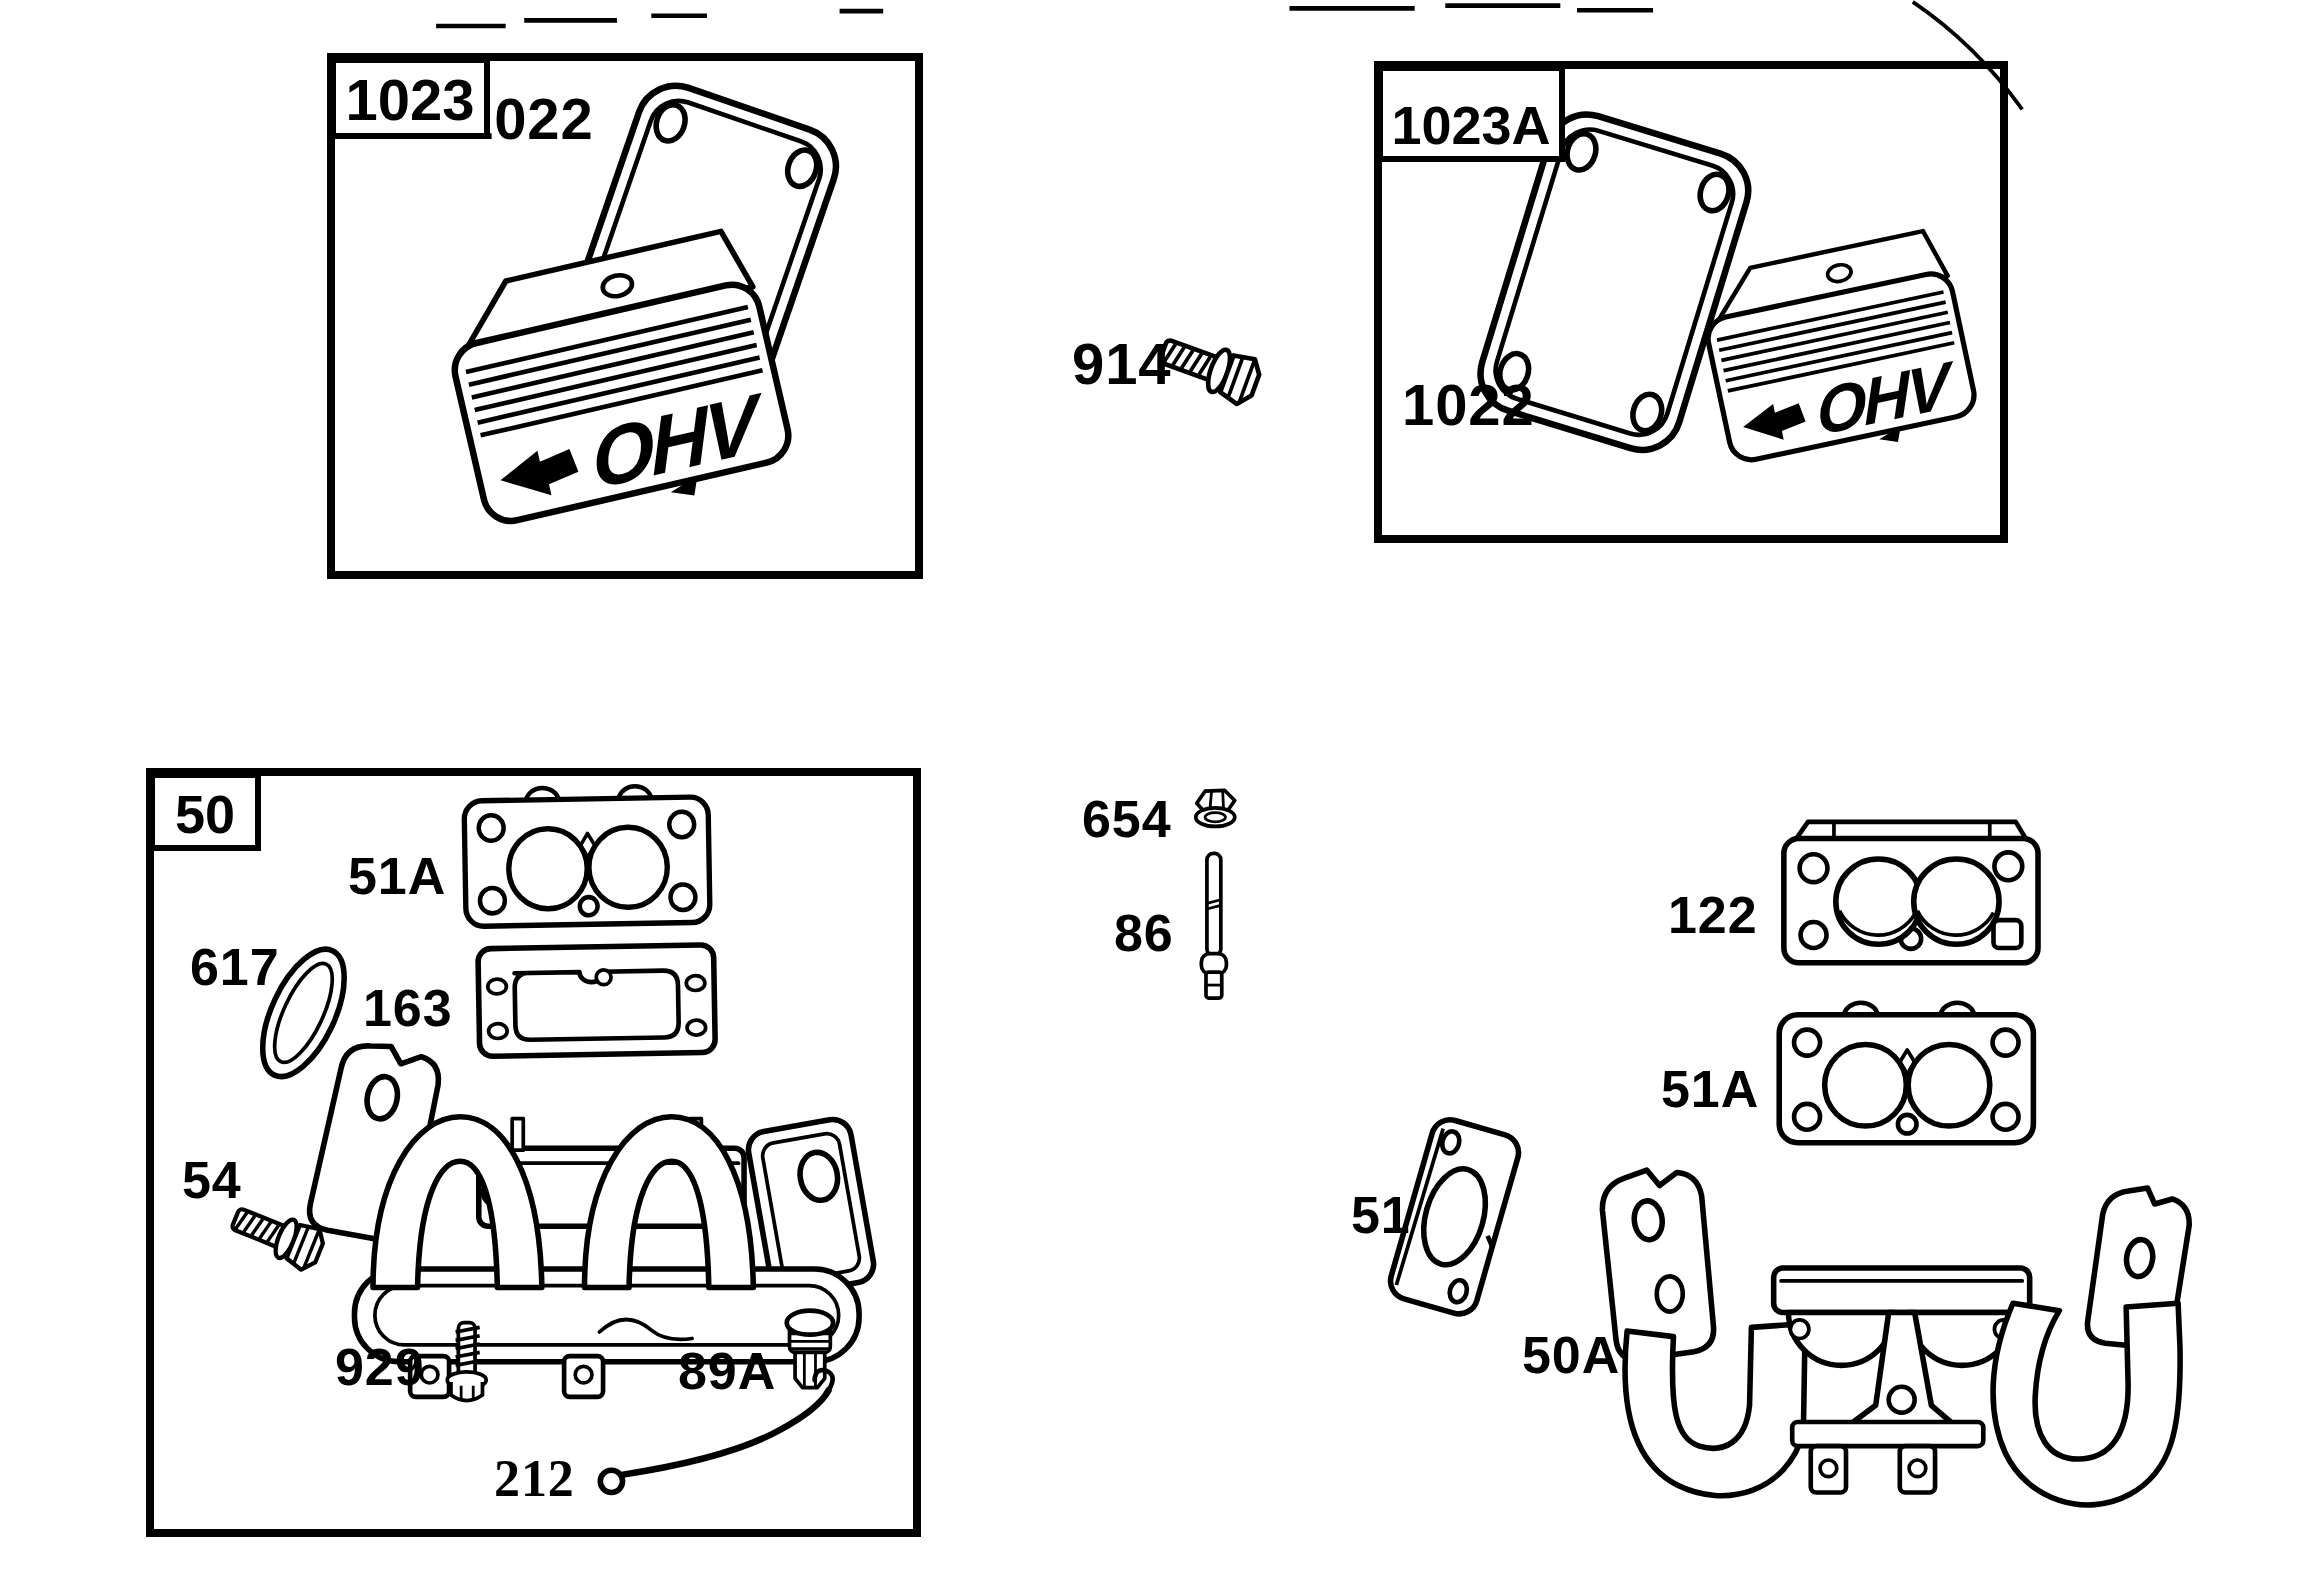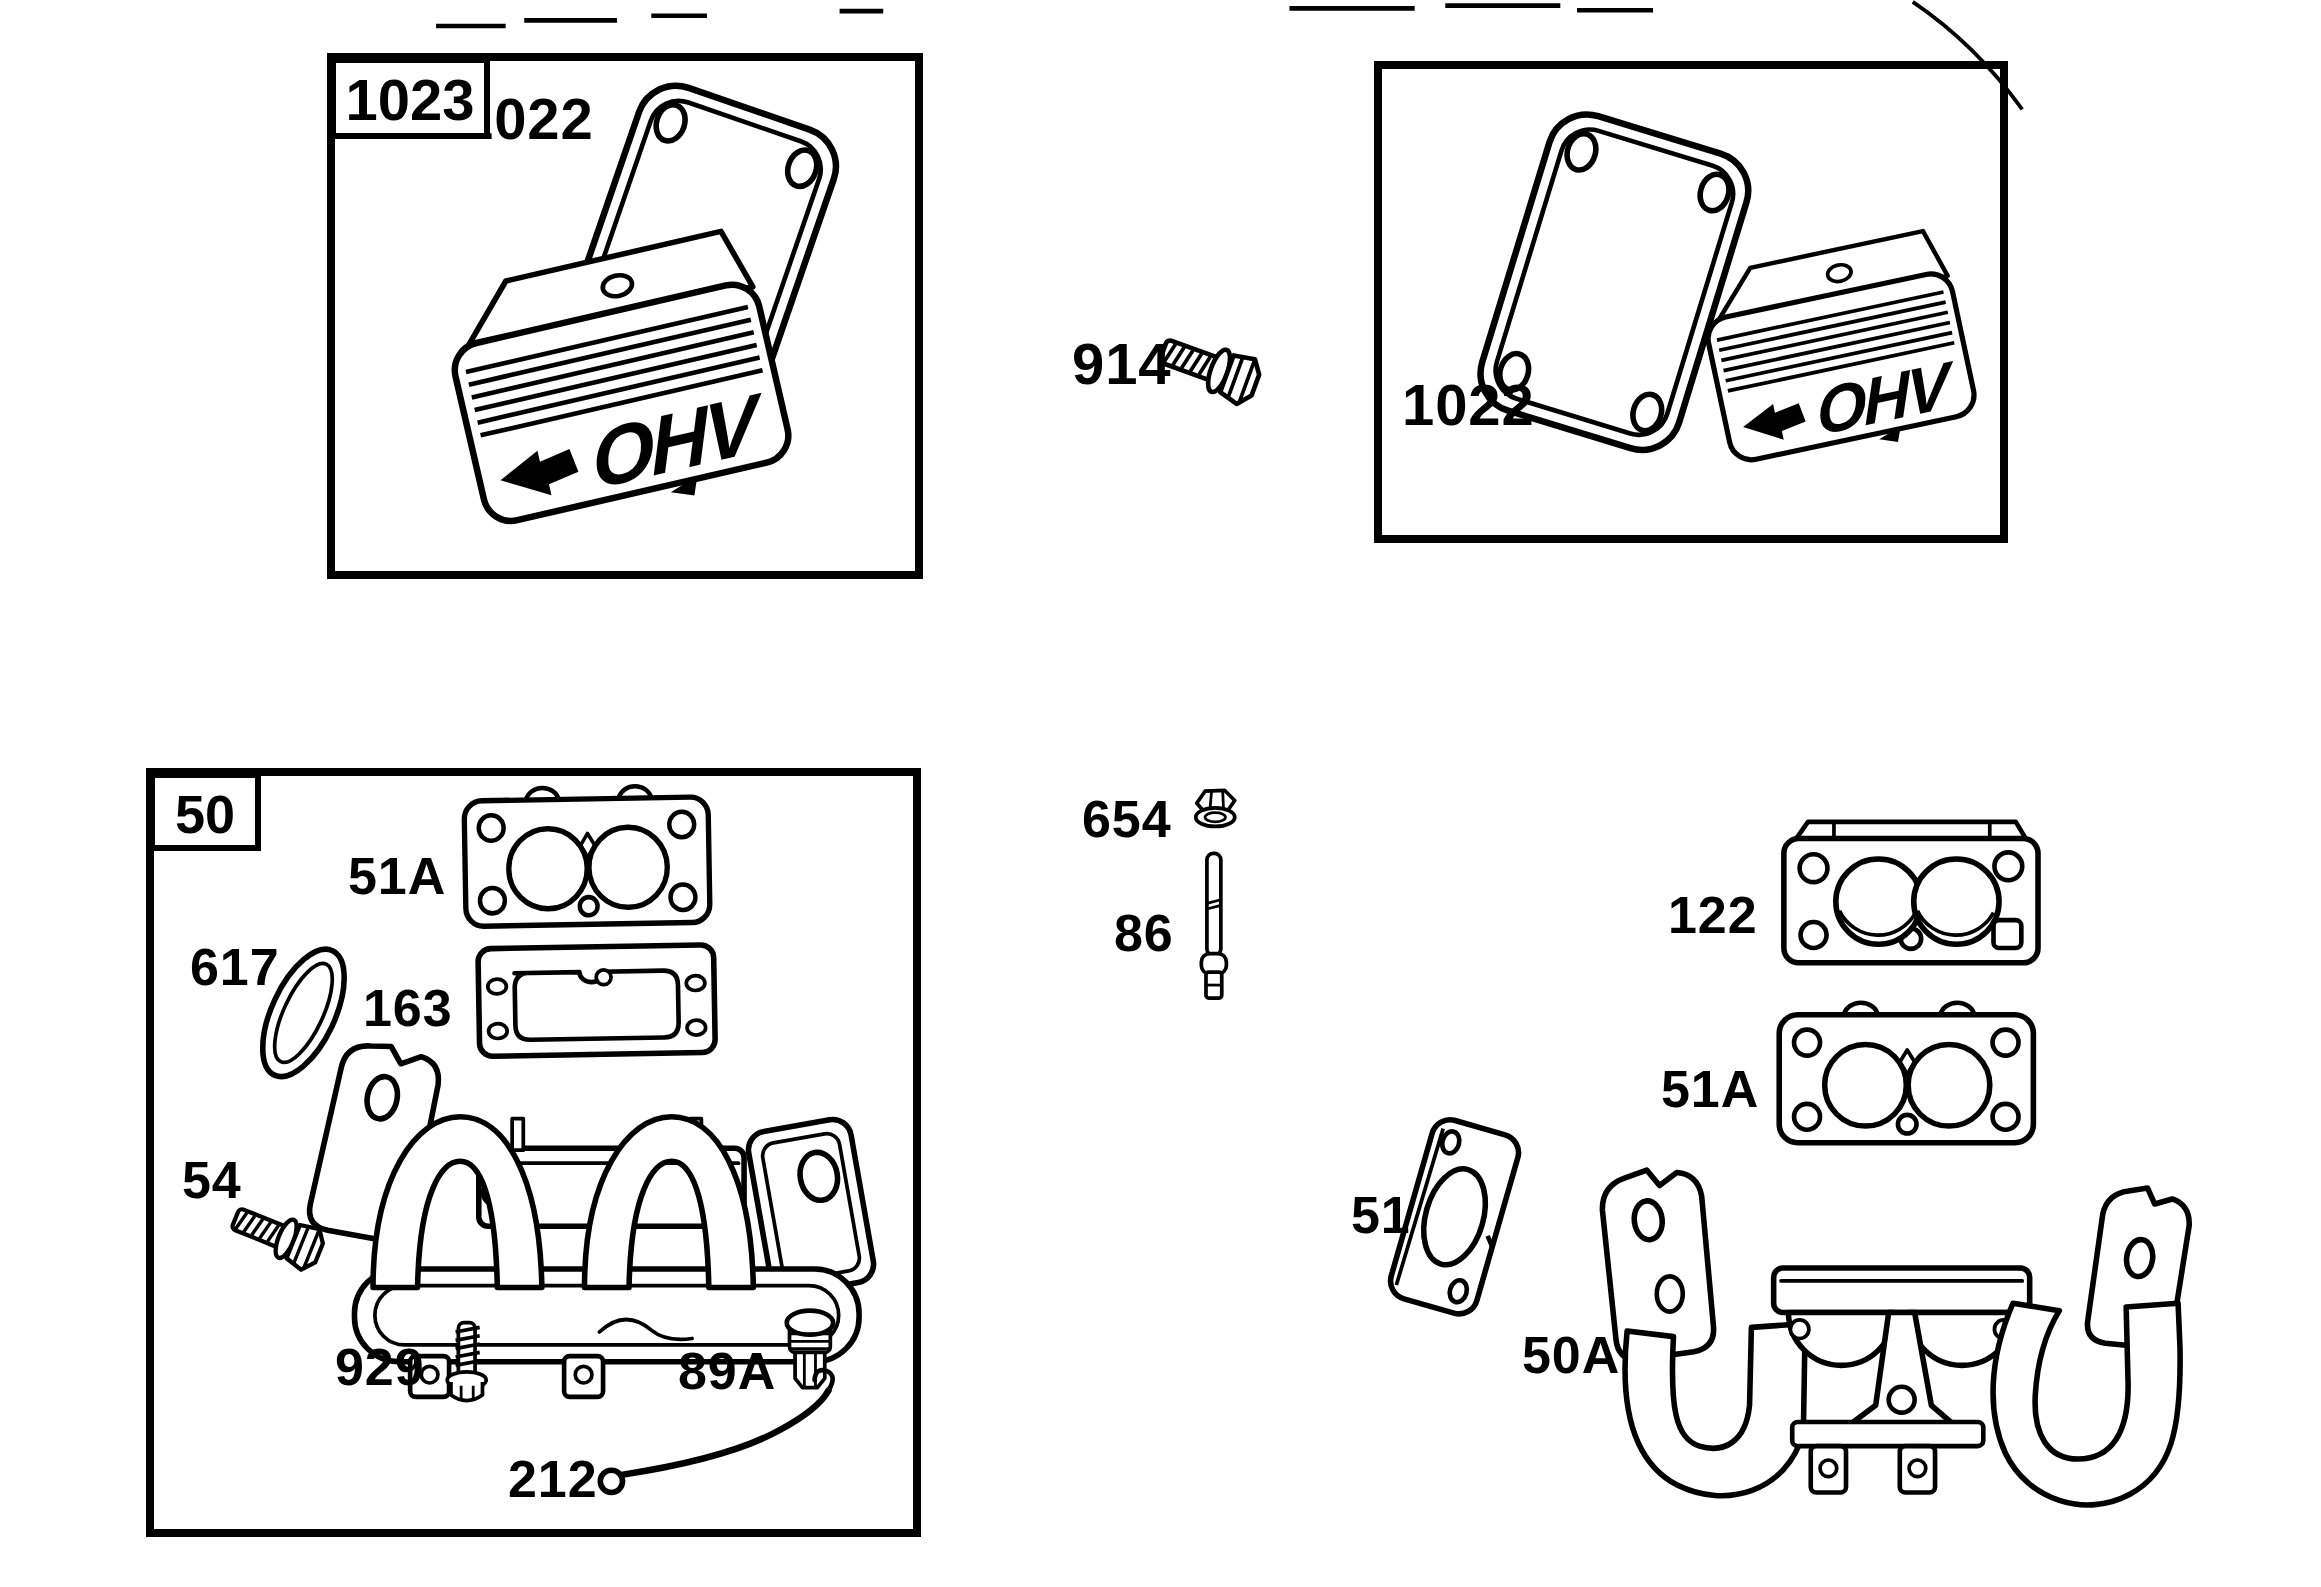--- a/index.html
+++ b/index.html
@@ -228,35 +228,38 @@
         <circle cx="271" cy="328" r="9" stroke-width="4"></circle>
       <rect x="348" y="304" width="38" height="50" rx="6" stroke-width="5"></rect>
         <circle cx="367" cy="328" r="9" stroke-width="4"></circle>
       <path d="M 470,150 C 444,210 442,268 462,312 C 486,362 548,382 596,356 C 640,332 652,288 650,196 L 648,150 L 592,154 L 594,232 C 596,290 576,318 540,318 C 508,318 492,292 494,250 C 496,214 504,184 520,158 Z"></path>
     </g>
   </svg>
 
   <div class="label-box fs60" style="left:330px;top:57px;width:148px;height:70px;">
     <span>1023</span>
   </div>
+  <div class="label-box" style="left:1377px;top:65px;width:176px;height:85px;font-size:54px;">
+    <span>1023A</span>
+  </div>
   <div class="label-box" style="left:149px;top:772px;width:100px;height:67px;font-size:54px;">
     <span>50</span>
   </div>
 
   <div class="callout fs60" style="left:461px;top:85px;">1022</div>
   <div class="callout fs60" style="left:1402px;top:371px;">1022</div>
   <div class="callout fs60" style="left:1072px;top:330px;">914</div>
 
   <div class="callout fs54" style="left:348px;top:846px;">51A</div>
   <div class="callout fs54" style="left:190px;top:937px;">617</div>
   <div class="callout fs54" style="left:363px;top:978px;text-align:right;">163</div>
   <div class="callout fs54" style="left:182px;top:1150px;">54</div>
   <div class="callout fs54" style="left:335px;top:1337px;">929</div>
   <div class="callout fs54" style="left:678px;top:1341px;">89A</div>
-  <div class="callout fs54" style="left:508px;top:1449px;">212</div>
+  <div class="callout fs54" style="left:494px;top:1449px;font-family:Liberation Serif, serif;">212</div>
 
   <div class="callout fs54" style="left:1082px;top:789px;">654</div>
   <div class="callout fs54" style="left:1114px;top:903px;">86</div>
 
   <div class="callout fs54" style="left:1668px;top:885px;">122</div>
   <div class="callout fs54" style="left:1661px;top:1059px;">51A</div>
   <div class="callout fs54" style="left:1351px;top:1185px;">51</div>
   <div class="callout fs54" style="left:1522px;top:1325px;">50A</div>
 
 </div>

